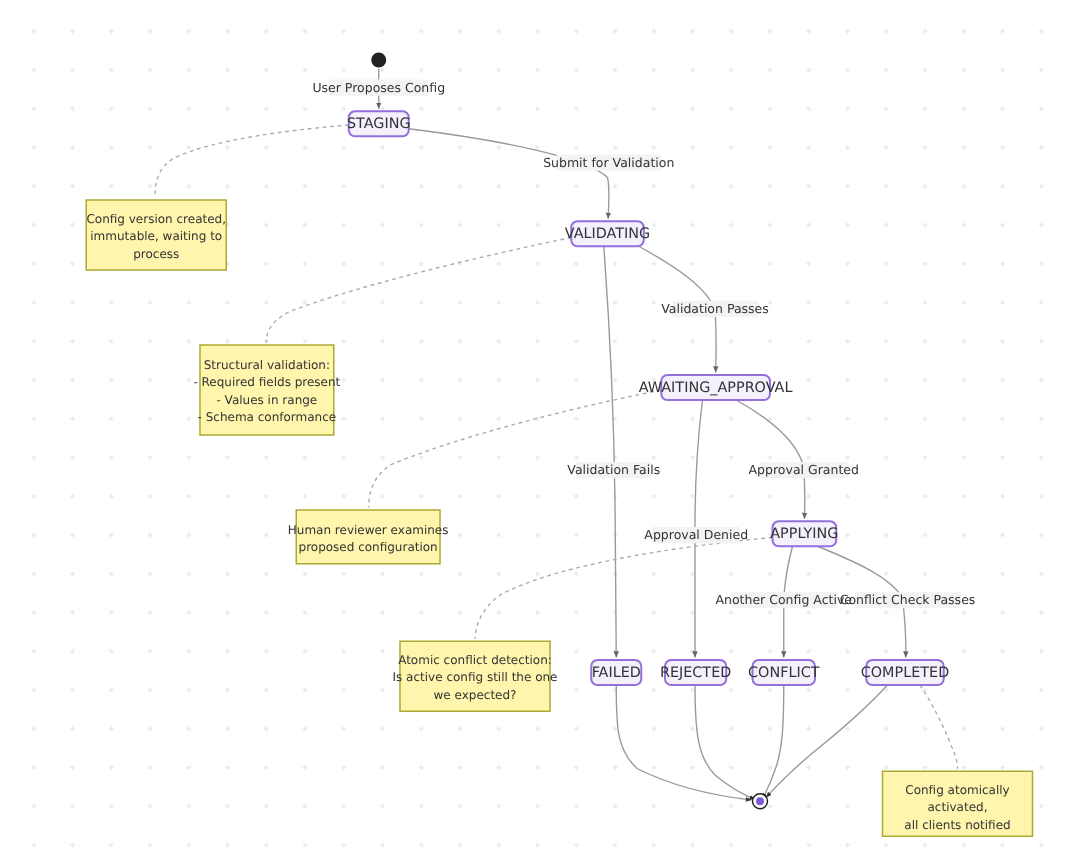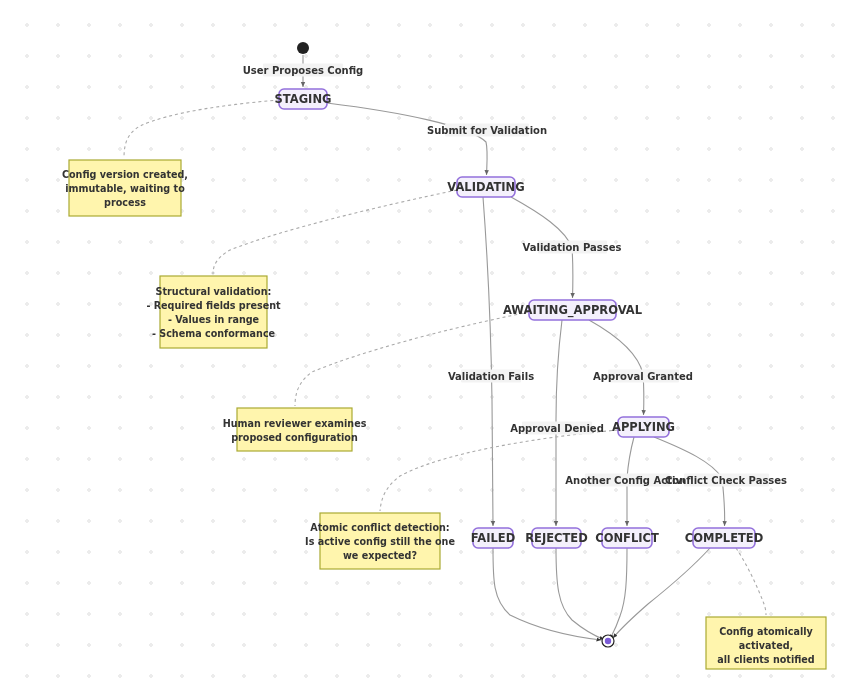--- a/index.html
+++ b/index.html
@@ -13,21 +13,20 @@
   #canvas {
     position: relative;
     width: 844px;
     height: 685px;
     background-color: #ffffff;
     background-image:
       radial-gradient(circle at 2px 2px, #ececec 1.6px, rgba(255,255,255,0) 1.8px);
     background-size: 31px 31px;
     background-position: 25px 23px;
     overflow: hidden;
-    font-weight: bold;
   }
   #diagram {
     position: absolute;
     left: 0;
     top: 0;
   }
   .edge-path {
     fill: none;
     stroke: #999999;
     stroke-width: 1.1px;

